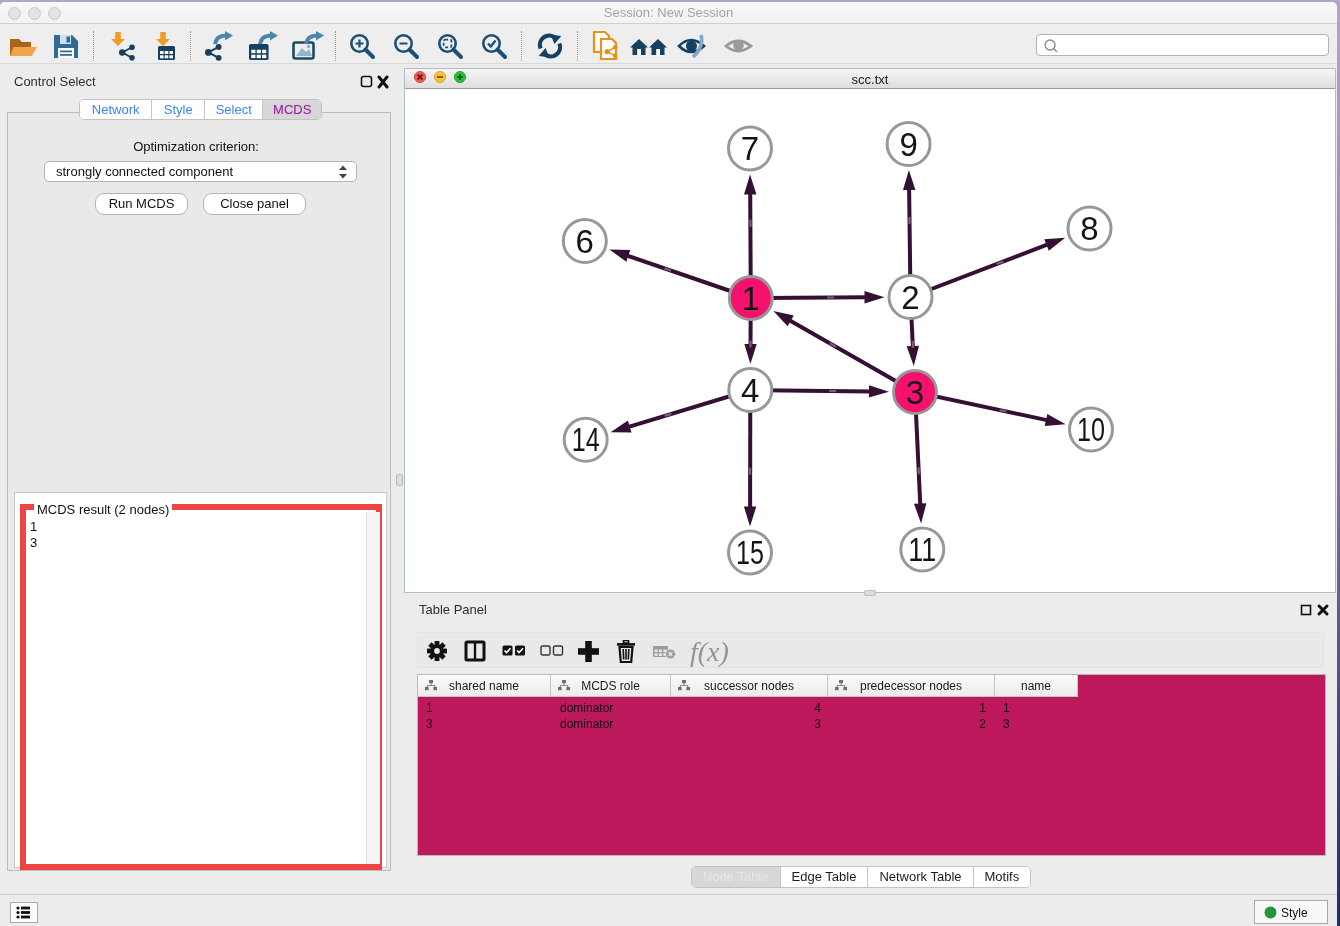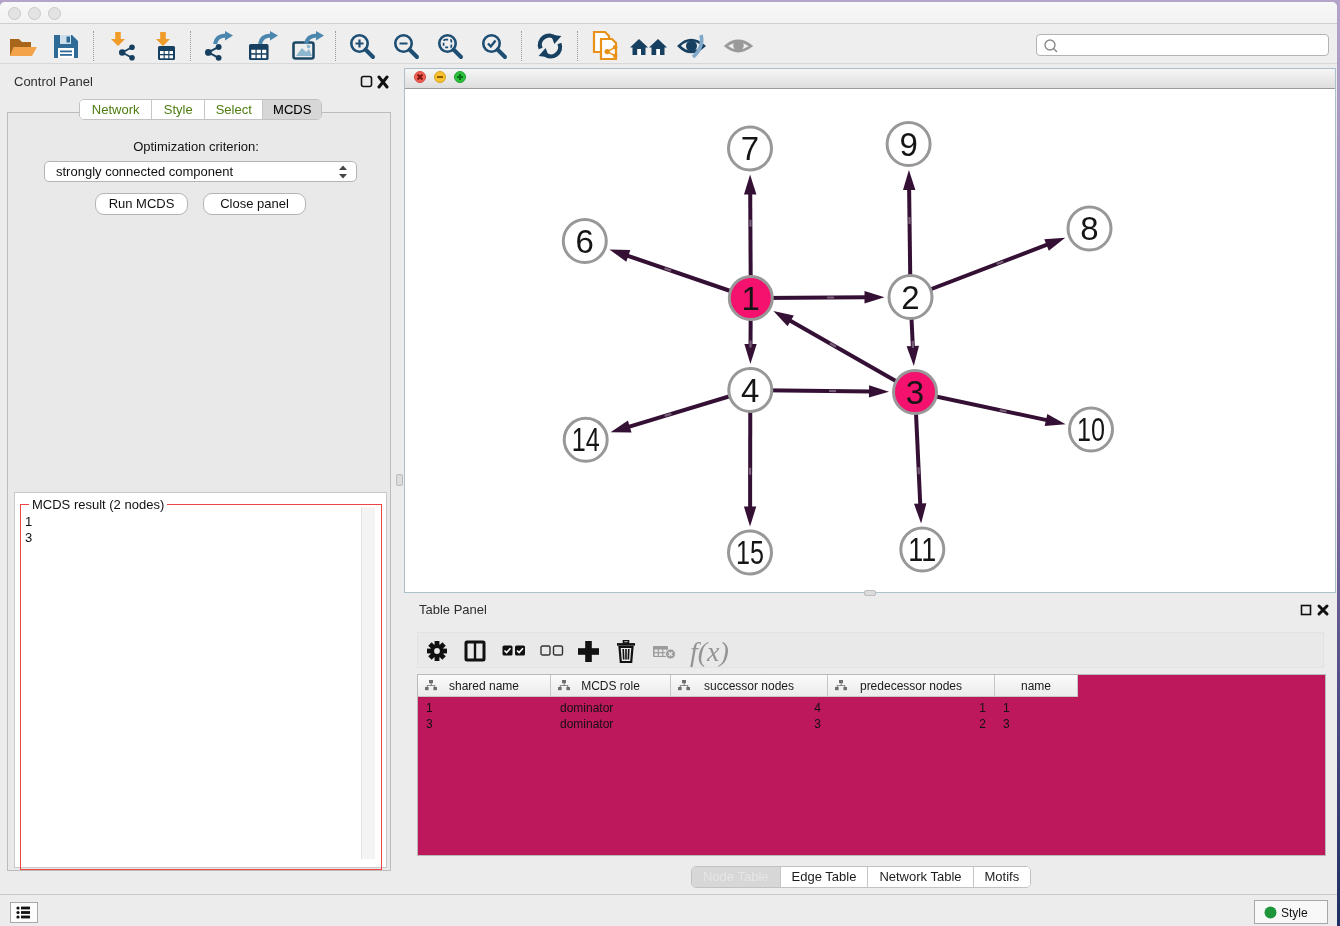--- a/index.html
+++ b/index.html
@@ -18,30 +18,30 @@
 .vsep { top:6px; width:0px; height:30px; border-left:1px dotted #9a9a9a; position:absolute; }
 .ticon { position:absolute; }
 #search { left:1036px; top:9px; width:293px; height:22px; background:#fff;
   border:1px solid #b3b3b3; border-radius:4px; }
 
 
 #cp { left:0; top:63px; width:392px; height:828px; background:#ececec; }
 #cp-title { left:14px; top:9px; font-size:13px; color:#2e2e2e; }
 #cp-panel { left:7px; top:47px; width:384px; height:759px; border:1px solid #bcbcbc; background:#e9e9e9; }
 .tabs { position:absolute; display:flex; height:21px; border:1px solid #c2c2c2; border-radius:5px; overflow:hidden; background:#fff; }
-.tab { font-size:13px; color:#4d7c0f; text-align:center; line-height:19px; background:#fff; border-right:1px solid #c6c6c6; }
+.tab { font-size:13px; color:#3b82f6; text-align:center; line-height:19px; background:#fff; border-right:1px solid #c6c6c6; }
 .tab:last-child { border-right:none; }
-.tab.dis { background:#d7d7d7; color:#000000; text-shadow:0 0 1px #aaa; }
+.tab.dis { background:#d7d7d7; color:#a21caf; text-shadow:0 0 1px #aaa; }
 #opt-label { left:0; top:74px; width:392px; text-align:center; font-size:13px; color:#111; }
 #combo { left:44px; top:96px; width:313px; height:21px; background:#fff; border:1px solid #b4b4b4; border-radius:5px;
   font-size:13px; color:#111; line-height:19px; padding-left:11px; }
 .btn { position:absolute; height:22px; background:#fff; border:1px solid #b4b4b4; border-radius:9px;
   font-size:13px; color:#111; text-align:center; line-height:20px; }
 #mcds-white { left:14px; top:427px; width:373px; height:376px; background:#fff; border:1px solid #c9c9c9; }
-#fieldset { left:5px; top:11px; width:362px; height:366px; border:1px solid #ef4444; }
+#fieldset { left:5px; top:11px; width:362px; height:366px; border:6px solid #ef4444; }
 #legend { left:8px; top:-8px; background:#fff; padding:0 3px; font-size:13px; color:#111; }
 #mcds-text { left:4px; top:9px; font-size:13px; color:#111; line-height:16px; }
 #cp-sbar { left:340px; top:2px; width:14px; height:352px; background:#f4f4f4; border-left:1px solid #e2e2e2; }
 
 
 #net { left:404px; top:66px; width:932px; height:525px; background:#fff; border:1px solid #aebfcc; }
 #net-tb { left:0; top:0; width:930px; height:20px;
   background:linear-gradient(180deg,#f6f6f6,#dedede); border-bottom:1px solid #9b9b9b; }
 .mac { top:2px; width:12px; height:12px; border-radius:50%; }
 #net-title { left:0; top:3px; width:930px; text-align:center; font-size:13px; color:#1a1a1a; }
@@ -68,20 +68,21 @@
   font-size:12px; color:#111; }
 </style>
 </head>
 <body>
 <div id="desktop" class="abs"></div>
 <div id="win" class="abs">
   <div id="titlebar" class="abs">
     <div class="tl abs" style="left:8px"></div>
     <div class="tl abs" style="left:28px"></div>
     <div class="tl abs" style="left:48px"></div>
+    <div id="wtitle" class="abs">Session: New Session</div>
   </div>
   <div id="toolbar" class="abs">
     <div class="vsep" style="left:93px"></div>
     <div class="vsep" style="left:190px"></div>
     <div class="vsep" style="left:335px"></div>
     <div class="vsep" style="left:521px"></div>
     <div class="vsep" style="left:577px"></div>
     <svg class="ticon" style="left:8px;top:7px" width="30" height="28" viewBox="0 0 30 28">
         <path d="M2 7 h9 l3 3 h9 v4 H2 Z" fill="#a8661b"></path>
         <path d="M2 24 V10 h10 l3 3 h8 v2 Z" fill="#a8661b"></path>
@@ -226,21 +227,21 @@
       </svg>
     <div id="search" class="abs">
       <svg width="18" height="18" style="position:absolute;left:5px;top:2px" viewBox="0 0 18 18">
         <circle cx="8" cy="8" r="5" fill="none" stroke="#8a8a8a" stroke-width="1.4"></circle>
         <line x1="11.6" y1="11.6" x2="15" y2="15" stroke="#8a8a8a" stroke-width="1.4"></line>
       </svg>
     </div>
   </div>
 
   <div id="cp" class="abs">
-    <div id="cp-title" class="abs">Control Panel</div>
+    <div id="cp-title" class="abs">Control Select</div>
     <svg class="abs" style="left:360px;top:10px" width="30" height="14" viewBox="0 0 30 14">
       <rect x="1.5" y="1.5" width="10" height="10" rx="2" fill="none" stroke="#111" stroke-width="1.6"></rect>
       <path d="M19 2 L27 12 M27 2 L19 12" stroke="#111" stroke-width="3" stroke-linecap="round"></path>
     </svg>
     <div id="cp-panel" class="abs"></div>
     <div class="tabs" style="left:79px;top:34px;width:243px">
       <div class="tab" style="width:73px">Network</div>
       <div class="tab" style="width:53px">Style</div>
       <div class="tab" style="width:59px">Select</div>
       <div class="tab dis" style="width:58px">MCDS</div>
@@ -267,20 +268,21 @@
     <div id="net-tb" class="abs">
       <div class="mac abs" style="left:9px;background:#f35f54;border:1px solid #cf4a41"></div>
       <div class="mac abs" style="left:29px;background:#fbc12f;border:1px solid #d6a122"></div>
       <div class="mac abs" style="left:49px;background:#2cc13b;border:1px solid #22a02f"></div>
       <svg class="abs" style="left:9px;top:2px" width="52" height="12" viewBox="0 0 52 12">
         <path d="M3.5 3.5 L8.5 8.5 M8.5 3.5 L3.5 8.5" stroke="#7c1410" stroke-width="2"></path>
         <line x1="23" y1="6" x2="29" y2="6" stroke="#8a5d00" stroke-width="2"></line>
         <line x1="43" y1="6" x2="49" y2="6" stroke="#0c6e19" stroke-width="2"></line>
         <line x1="46" y1="3" x2="46" y2="9" stroke="#0c6e19" stroke-width="2"></line>
       </svg>
+      <div id="net-title" class="abs">scc.txt</div>
     </div>
     <svg class="abs" style="left:0;top:17.8px" width="930" height="504" viewBox="0 0 930 504" font-family="Liberation Sans, sans-serif">
 <line x1="345.8" y1="211.0" x2="345.2" y2="105.5" stroke="#351035" stroke-width="4"></line>
 <polygon points="345.1,87.5 351.4,107.5 339.0,107.5" fill="#351035"></polygon>
 <line x1="345.8" y1="211.0" x2="221.4" y2="168.3" stroke="#351035" stroke-width="4"></line>
 <polygon points="204.4,162.4 225.3,163.1 221.3,174.8" fill="#351035"></polygon>
 <line x1="345.8" y1="211.0" x2="461.5" y2="210.3" stroke="#351035" stroke-width="4"></line>
 <polygon points="479.5,210.2 459.5,216.5 459.5,204.1" fill="#351035"></polygon>
 <line x1="345.8" y1="211.0" x2="345.5" y2="259.0" stroke="#351035" stroke-width="4"></line>
 <polygon points="345.4,277.0 339.4,257.0 351.7,257.0" fill="#351035"></polygon>

